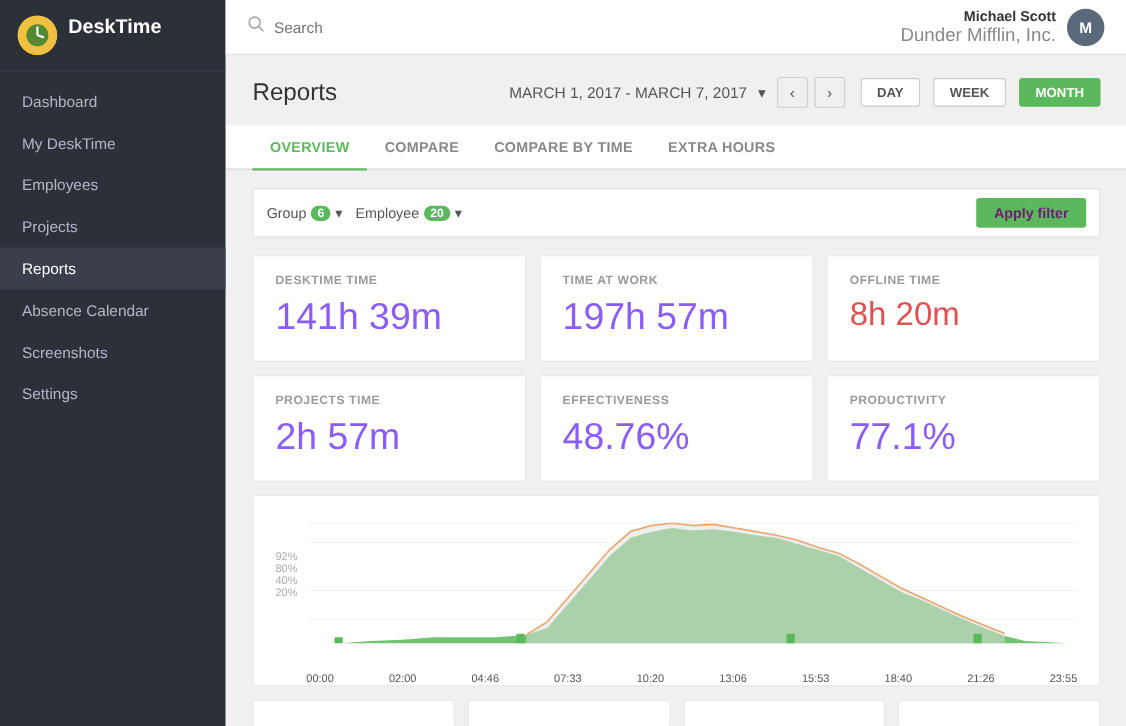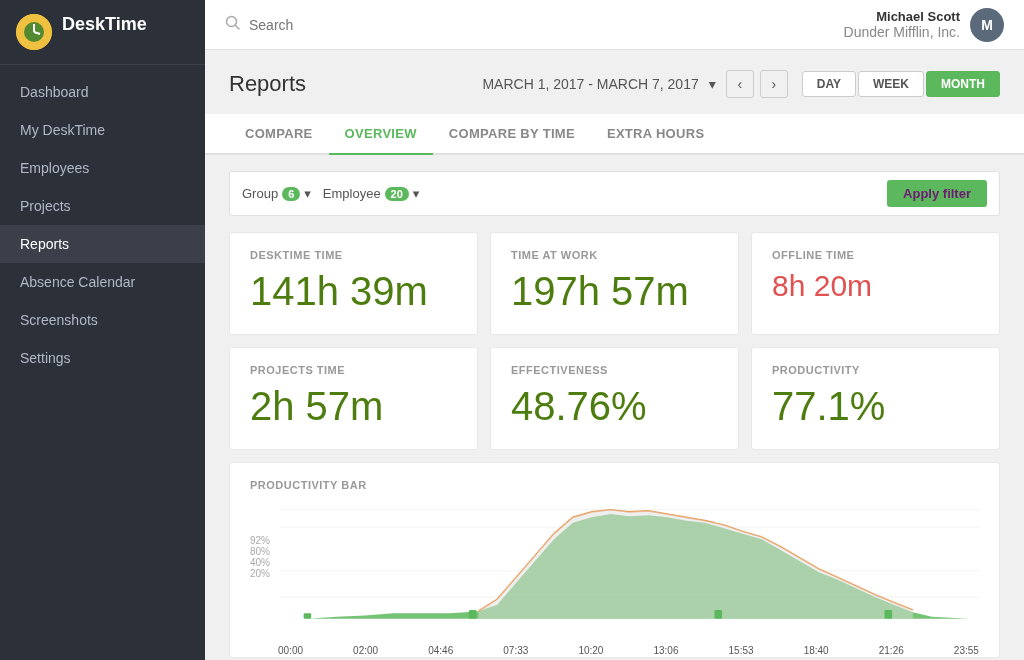--- a/index.html
+++ b/index.html
@@ -77,21 +77,21 @@
       background: transparent;
     }
     #user-area {
       margin-left: auto;
       display: flex;
       align-items: center;
       gap: 10px;
     }
     #user-info { text-align: right; }
     #user-name { font-size: 13px; font-weight: 600; color: #333; }
-    #user-company { font-size: 14px; color: #888; }
+    #user-company { font-size: 17px; color: #888; }
     #user-avatar {
       width: 34px; height: 34px;
       border-radius: 50%;
       background: #5a6a7a;
       color: #fff;
       display: flex;
       align-items: center;
       justify-content: center;
       font-size: 14px;
       font-weight: 600;
@@ -144,21 +144,21 @@
       height: 28px;
       cursor: pointer;
       color: #555;
       font-size: 14px;
       display: flex;
       align-items: center;
       justify-content: center;
     }
     #view-buttons {
       display: flex;
-      gap: 2px;
+      gap: 12px;
       margin-left: 8px;
     }
     .view-btn {
       padding: 5px 14px;
       font-size: 12px;
       font-weight: 600;
       border: 1px solid #ccc;
       background: #fff;
       cursor: pointer;
       color: #555;
@@ -253,23 +253,23 @@
     }
     .stat-label {
       font-size: 11px;
       font-weight: 600;
       color: #999;
       text-transform: uppercase;
       letter-spacing: 0.5px;
       margin-bottom: 8px;
     }
     .stat-value-green {
-      font-size: 40px;
+      font-size: 34px;
       font-weight: 300;
-      color: #4d7c0f;
+      color: #8b5cf6;
     }
     .stat-value-red {
       font-size: 30px;
       font-weight: 300;
       color: #e05252;
     }
 
     
     #chart-card {
       background: #fff;
@@ -380,22 +380,22 @@
         <button id="nav-next">›</button>
         <div id="view-buttons">
           <button class="view-btn">DAY</button>
           <button class="view-btn">WEEK</button>
           <button class="view-btn active">MONTH</button>
         </div>
       </div>
     </div>
 
     <div id="tabs">
+      <div class="tab-item active">OVERVIEW</div>
       <div class="tab-item">COMPARE</div>
-      <div class="tab-item active">OVERVIEW</div>
       <div class="tab-item">COMPARE BY TIME</div>
       <div class="tab-item">EXTRA HOURS</div>
     </div>
 
     <div id="filter-bar">
       <button class="filter-btn">
         <span>Group</span>
         <span class="filter-badge">6</span>
         <span>▾</span>
       </button>
@@ -431,21 +431,20 @@
         <div class="stat-label">EFFECTIVENESS</div>
         <div class="stat-value-green">48.76%</div>
       </div>
       <div class="stat-card">
         <div class="stat-label">PRODUCTIVITY</div>
         <div class="stat-value-green">77.1%</div>
       </div>
     </div>
 
     <div id="chart-card">
-      <div id="chart-title">PRODUCTIVITY BAR</div>
       <div id="chart-area">
 
         <div style="display:flex; gap:0;">
           <div style="width:30px; display:flex; flex-direction:column; justify-content:center; height:110px; padding-top:2px;">
             <span class="y-label">92%</span>
             <span class="y-label">80%</span>
             <span class="y-label">40%</span>
             <span class="y-label">20%</span>
           </div>
           <div style="flex:1; position:relative;">

